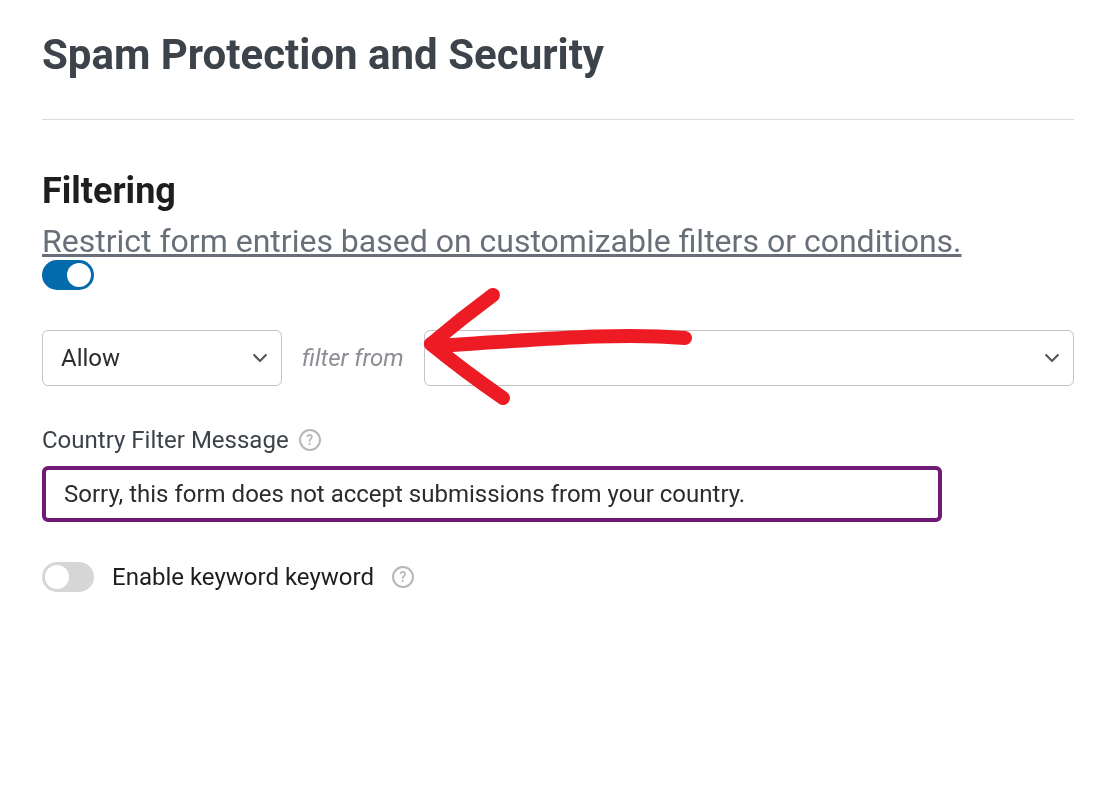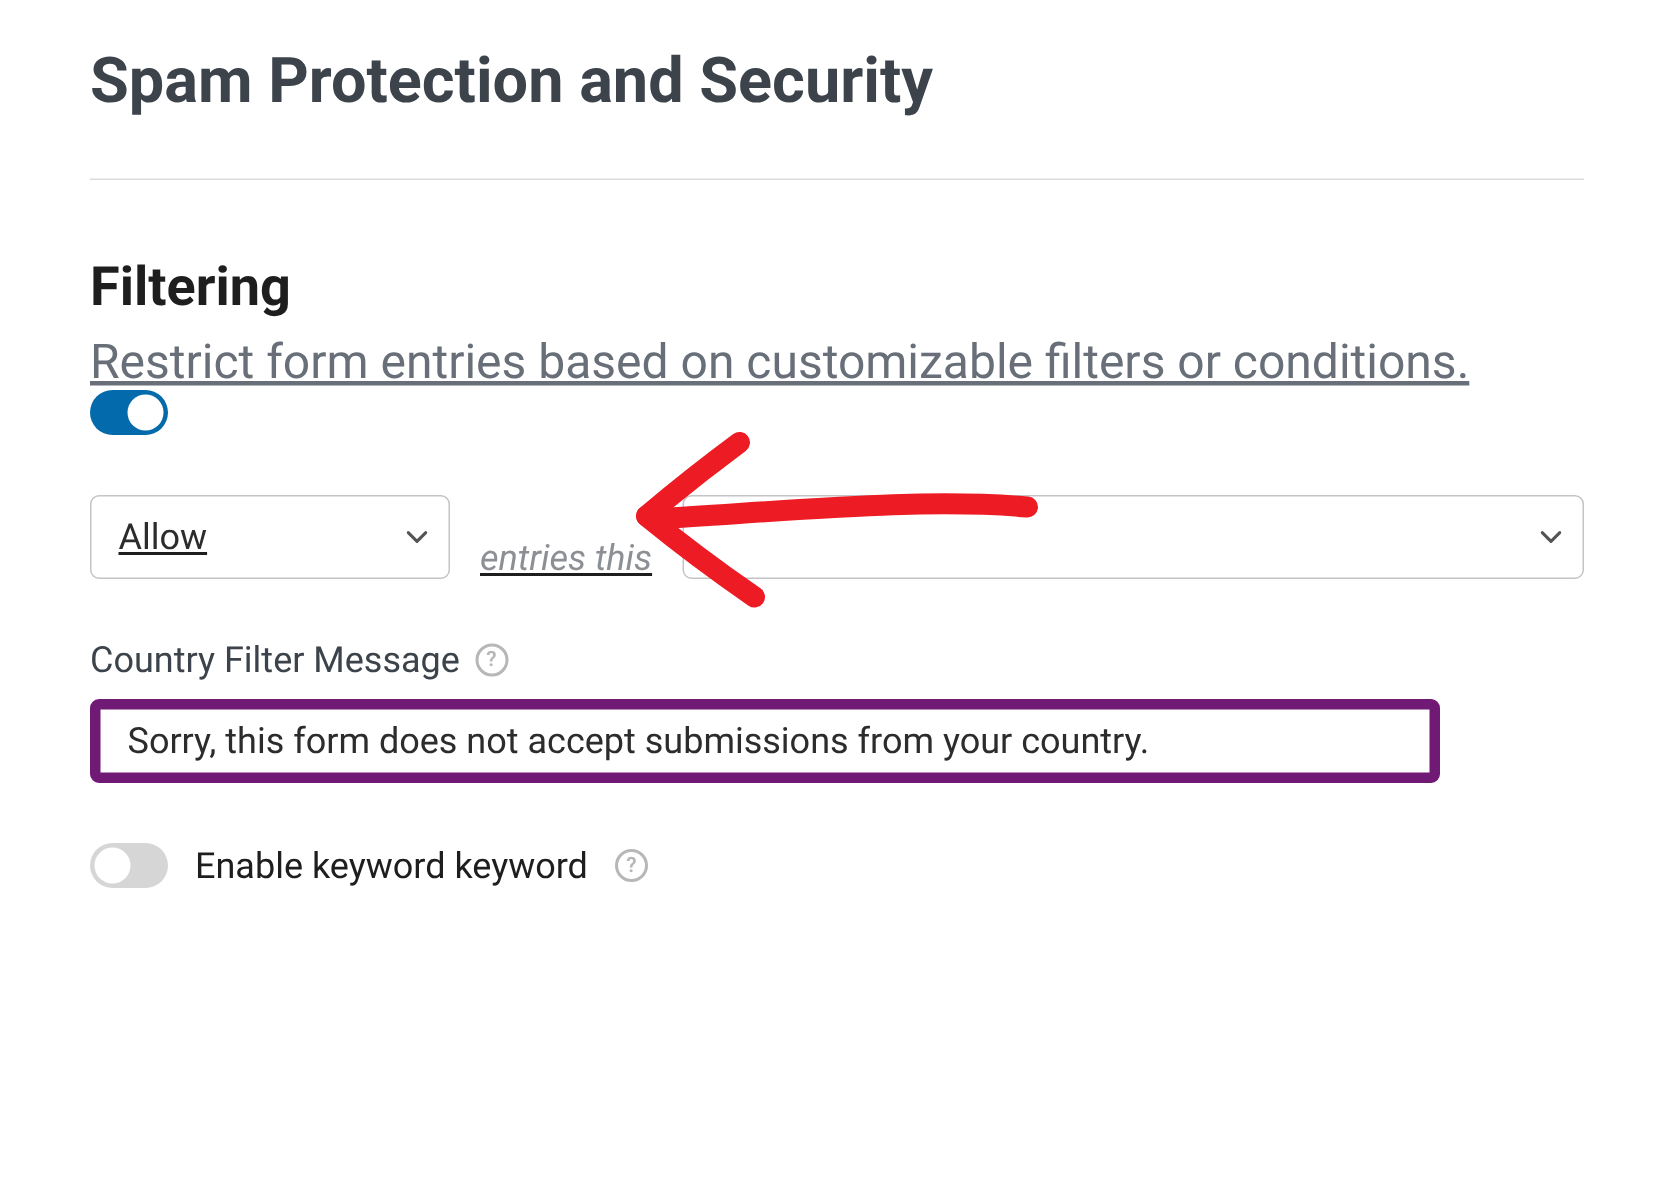--- a/index.html
+++ b/index.html
@@ -9,21 +9,21 @@
     }
     body {
       font-family: -apple-system, BlinkMacSystemFont, "Segoe UI", Roboto, "Helvetica Neue", Arial, sans-serif;
       background: #ffffff;
       color: #1e1e1e;
       width: 1116px;
       height: 795px;
       overflow: hidden;
     }
     .container {
-      padding: 30px 60px;
+      padding: 30px 42px;
       position: relative;
     }
     .page-title {
       font-size: 42px;
       font-weight: 700;
       color: #3c434a;
       margin-bottom: 40px;
     }
     .divider {
       border: none;
@@ -83,24 +83,23 @@
     .field-label {
       font-size: 24px;
       color: #3c434a;
       margin-bottom: 12px;
       display: flex;
       align-items: center;
       gap: 10px;
     }
     .field-row {
       display: flex;
-      align-items: flex-end;
+      align-items: center;
       gap: 20px;
       margin-bottom: 40px;
-      text-decoration: underline;
     }
     .select {
       position: relative;
       border: 1px solid #c3c4c7;
       border-radius: 6px;
       background: #ffffff;
       height: 56px;
       display: flex;
       align-items: center;
       padding: 0 42px 0 18px;
@@ -121,21 +120,21 @@
       pointer-events: none;
     }
     .mid-text {
       font-size: 24px;
       color: #8c8f94;
       font-style: italic;
     }
     .text-input {
       width: 100%;
       max-width: 900px;
-      border: 7px solid #701a75;
+      border: 4px solid #701a75;
       border-radius: 6px;
       height: 56px;
       padding: 0 18px;
       font-size: 24px;
       color: #2c2c2c;
       background: #ffffff;
       margin-bottom: 40px;
       font-family: inherit;
     }
     .help-icon {
@@ -176,21 +175,21 @@
   </div>
 
 
   <div class="field-row">
     <div class="select" style="min-width:240px;">
       <span>Allow</span>
       <svg class="select-chevron" viewBox="0 0 12 12">
           <path d="M1 3.5 L6 8.5 L11 3.5" fill="none" stroke="#555" stroke-width="1.8" stroke-linecap="round" stroke-linejoin="round"></path>
         </svg>
     </div>
-    <span class="mid-text">entries this</span>
+    <span class="mid-text">filter from</span>
     <div class="select wide">
       <span></span>
       <svg class="select-chevron" viewBox="0 0 12 12">
           <path d="M1 3.5 L6 8.5 L11 3.5" fill="none" stroke="#555" stroke-width="1.8" stroke-linecap="round" stroke-linejoin="round"></path>
         </svg>
     </div>
   </div>
 
   <div class="field-label">
     <span>Country Filter Message</span>

